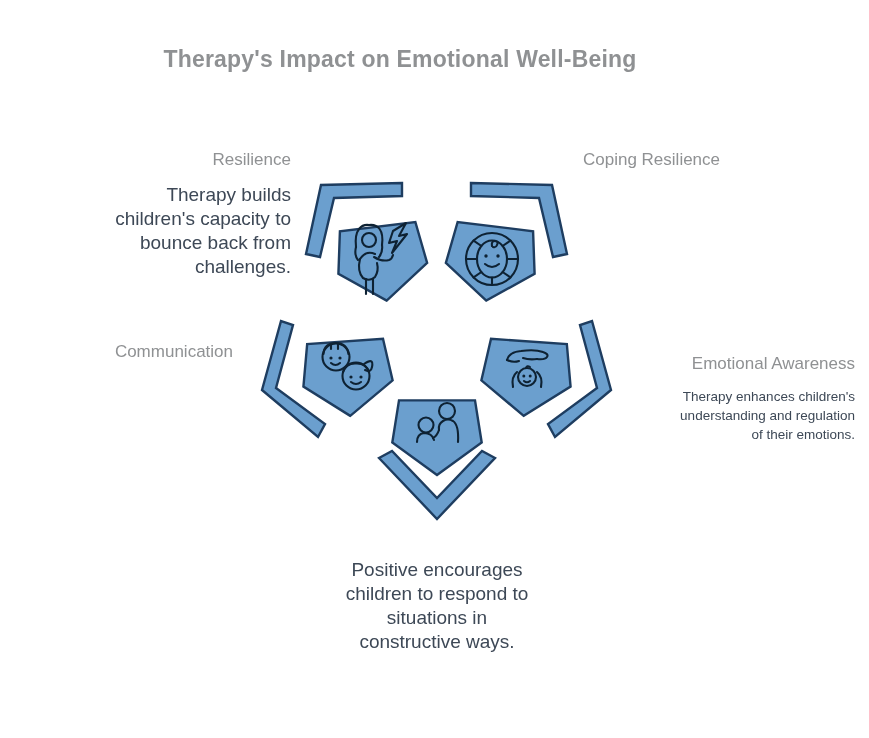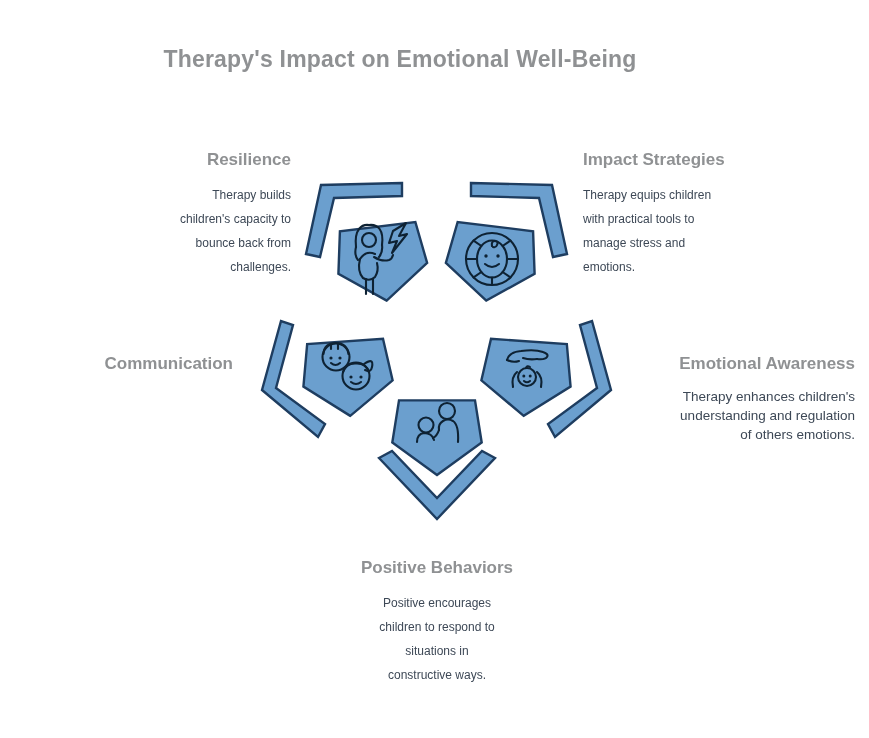--- a/index.html
+++ b/index.html
@@ -15,25 +15,25 @@
   .title{
     position:absolute;left:0;top:46px;width:800px;
     text-align:center;font-size:23px;font-weight:bold;color:var(--gray);
     letter-spacing:.2px;
   }
   .diagram-svg{position:absolute;left:0;top:0;}
   .shape{fill:var(--blue);stroke:var(--navy);stroke-width:2.4;stroke-linejoin:miter;}
   .icon{stroke:var(--ink);stroke-width:2.1;fill:none;stroke-linecap:round;stroke-linejoin:round;}
   .dot{fill:var(--ink);stroke:none;}
   .tb{position:absolute;}
-  .tb h2{margin:0 0 13px 0;font-size:17px;font-weight:bold;color:var(--gray);}
-  .tb .desc{margin:0;font-size:12px;line-height:24px;color:var(--body);white-space:pre-line;}
+  .tb h2{margin:0 0 13px 0;font-size:17px;font-weight:normal;color:var(--gray);}
+  .tb .desc{margin:0;font-size:19px;line-height:24px;color:var(--body);white-space:pre-line;}
   .tb-resilience{right:578px;top:150px;width:195px;text-align:right;}
   .tb-coping{left:583px;top:150px;width:235px;text-align:left;}
-  .tb-communication{right:636px;top:354px;width:205px;text-align:right;}
+  .tb-communication{right:636px;top:342px;width:205px;text-align:right;}
   .tb-emotional{left:645px;top:354px;width:210px;text-align:right;}
   .tb-emotional .desc{font-size:13.5px;line-height:19px;}
   .tb-positive{left:297px;top:558px;width:280px;text-align:center;}
 </style>
 </head>
 <body>
 
 <div class="stage">
 
   <div class="title">Therapy's Impact on Emotional Well-Being</div>
@@ -124,39 +124,34 @@
 
   <div class="tb tb-resilience">
     <h2>Resilience</h2>
     <p class="desc">Therapy builds
 children's capacity to
 bounce back from
 challenges.</p>
   </div>
 
   <div class="tb tb-coping">
-    <h2>Impact Strategies</h2>
-    <p class="desc">Therapy equips children
-with practical tools to
-manage stress and
-emotions.</p>
+    <h2>Coping Resilience</h2>
   </div>
 
   <div class="tb tb-communication">
     <h2>Communication</h2>
   </div>
 
   <div class="tb tb-emotional">
     <h2>Emotional Awareness</h2>
     <p class="desc">Therapy enhances children's
 understanding and regulation
-of others emotions.</p>
+of their emotions.</p>
   </div>
 
   <div class="tb tb-positive">
-    <h2>Positive Behaviors</h2>
     <p class="desc">Positive encourages
 children to respond to
 situations in
 constructive ways.</p>
   </div>
 
 </div>
 
 </body></html>

